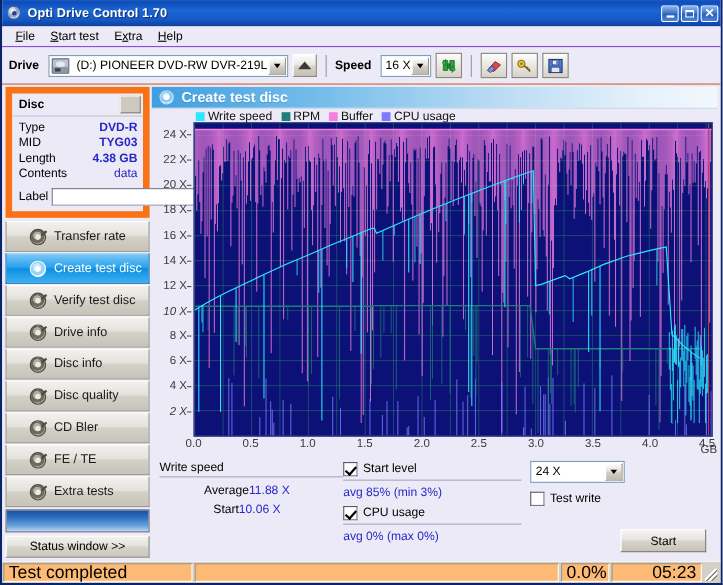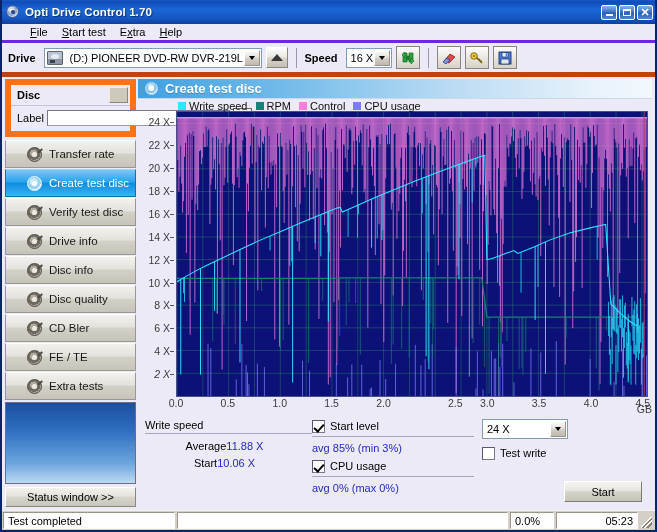--- a/index.html
+++ b/index.html
@@ -57,30 +57,30 @@
     display:flex;align-items:center;justify-content:center;
   }
   .tb-btn span { display:block; }
   .min-g { width:7px; height:2px; background:#fff; margin-top:6px;}
   .max-g { width:8px; height:7px; border:1px solid #fff; border-top-width:2px;}
   .cls-g { font-size:11px; line-height:9px; font-weight:bold; font-family:"Liberation Sans",sans-serif; }
   
   .menubar {
     height: 19px; display:flex; align-items:center;
     background: #eceaf6;
-    padding-left: 21px;
-    border-bottom: 3px solid #6d28d9;
+    padding-left: 5px;
+    border-bottom: 1px solid #6d28d9;
   }
   .menu-item { padding: 1px 7px; color:#000; font-size:11px; }
   .menu-item u { text-decoration: underline; }
   
   .toolbar {
     height: 34px; display:flex; align-items:center;
     background:#eceaf6; padding: 0 6px;
-    border-bottom: 5px solid #c2410c;
+    border-bottom: 1px solid #c2410c;
     gap: 4px;
   }
   .tb-label { font-weight:bold; font-size:11px; margin-right:4px; }
   .combo {
     height: 20px; background:#fff; border:1px solid #7f9db9;
     display:flex; align-items:center; position:relative;
   }
   .combo .cval { padding:0 4px; font-size:11px; white-space:nowrap; flex:1 1 auto; overflow:hidden;}
   .combo .arrow {
     width:16px; height:16px; margin:1px;
@@ -271,21 +271,21 @@
     border:1px solid #7e7a70;border-top-color:#fff;border-left-color:#fff;
     display:flex;align-items:center;justify-content:center;font-size:11px;
   }
   
   .statusbar{
     height:20px;flex:0 0 auto;display:flex;align-items:stretch;gap:2px;
     background:#d4d0c8;border-top:1px solid #f4f2ee;padding:1px 1px;
   }
   .sb-cell{
     border:1px solid #9a968c;border-right-color:#fff;border-bottom-color:#fff;
-    background:#ffffff;display:flex;align-items:center;padding:0 4px;font-size:11px;
+    background:#fdba74;display:flex;align-items:center;padding:0 4px;font-size:16px;
   }
   .sb-msg{width:172px;}
   .sb-prog{flex:1 1 auto;}
   .sb-pct{width:44px;}
   .sb-time{width:82px;justify-content:flex-end;}
   .grip{width:14px;position:relative;}
   .grip:after{
     content:"";position:absolute;right:2px;bottom:1px;width:11px;height:11px;
     background:
       linear-gradient(135deg,transparent 42%,#fff 42% 52%,#8a867c 52% 62%,transparent 62%),
@@ -375,20 +375,38 @@
   </div>
 
   <div class="body">
 
     <div class="left">
       <div class="disc-box">
         <div class="disc-head">
           <span class="t">Disc</span>
           <span class="sq"></span>
         </div>
+        <div class="disc-rows">
+          <div class="drow">
+            <span class="k">Type</span>
+            <span class="v">DVD-R</span>
+          </div>
+          <div class="drow">
+            <span class="k">MID</span>
+            <span class="v">TYG03</span>
+          </div>
+          <div class="drow">
+            <span class="k">Length</span>
+            <span class="v">4.38 GB</span>
+          </div>
+          <div class="drow">
+            <span class="k">Contents</span>
+            <span class="v plain">data</span>
+          </div>
+        </div>
         <div class="labelrow">
           <span class="k">Label</span>
           <input class="lbl-input" type="text" value="" style="">
           <span class="cd-btn">
               <i class="cd-glyph"></i>
             </span>
         </div>
       </div>
 
       <div class="navlist">
@@ -483,37 +501,37 @@
           <span class="grp">
               <i class="sw" id="sw0" style="background: rgb(44, 232, 255);"></i>
               <span>Write speed</span>
             </span>
           <span class="grp">
               <i class="sw" id="sw1" style="background: rgb(29, 127, 122);"></i>
               <span>RPM</span>
             </span>
           <span class="grp">
               <i class="sw" id="sw2" style="background: rgb(244, 127, 224);"></i>
-              <span>Control</span>
+              <span>Buffer</span>
             </span>
           <span class="grp">
               <i class="sw" id="sw3" style="background: rgb(123, 123, 255);"></i>
               <span>CPU usage</span>
             </span>
         </div>
         <div class="ylabels" id="ylabels">
             <div class="ylab" style="top: 92%; font-style: italic;">2 X</div>
             <div class="ytick" style="top: 92%;"></div>
             <div class="ylab" style="top: 84%;">4 X</div>
             <div class="ytick" style="top: 84%;"></div>
             <div class="ylab" style="top: 76%;">6 X</div>
             <div class="ytick" style="top: 76%;"></div>
             <div class="ylab" style="top: 68%;">8 X</div>
             <div class="ytick" style="top: 68%;"></div>
-            <div class="ylab" style="top: 60%;">10 X</div>
+            <div class="ylab" style="top: 60%; font-style: italic;">10 X</div>
             <div class="ytick" style="top: 60%;"></div>
             <div class="ylab" style="top: 52%;">12 X</div>
             <div class="ytick" style="top: 52%;"></div>
             <div class="ylab" style="top: 44%;">14 X</div>
             <div class="ytick" style="top: 44%;"></div>
             <div class="ylab" style="top: 36%;">16 X</div>
             <div class="ytick" style="top: 36%;"></div>
             <div class="ylab" style="top: 28%;">18 X</div>
             <div class="ytick" style="top: 28%;"></div>
             <div class="ylab" style="top: 20%;">20 X</div>
@@ -1231,21 +1249,21 @@
               </g>
               <line x1="994" y1="0" x2="994" y2="600" stroke="#c0406a" stroke-width="2"></line>
             </svg>
         </div>
         <div class="xlabels" id="xlabels">
             <div class="xlab" style="left: 0%;">0.0</div>
             <div class="xlab" style="left: 10.989%;">0.5</div>
             <div class="xlab" style="left: 21.978%;">1.0</div>
             <div class="xlab" style="left: 32.967%; text-align: right;">1.5</div>
             <div class="xlab" style="left: 43.956%;">2.0</div>
-            <div class="xlab" style="left: 54.9451%; margin-left: 20px;">2.5</div>
+            <div class="xlab" style="left: 54.9451%;">2.5</div>
             <div class="xlab" style="left: 65.9341%;">3.0</div>
             <div class="xlab" style="left: 76.9231%;">3.5</div>
             <div class="xlab" style="left: 87.9121%;">4.0</div>
             <div class="xlab" style="left: 98.9011%;">4.5</div>
           </div>
         <div class="xunit">GB</div>
       </div>
 
       <div class="results">
         <div class="col col1">

